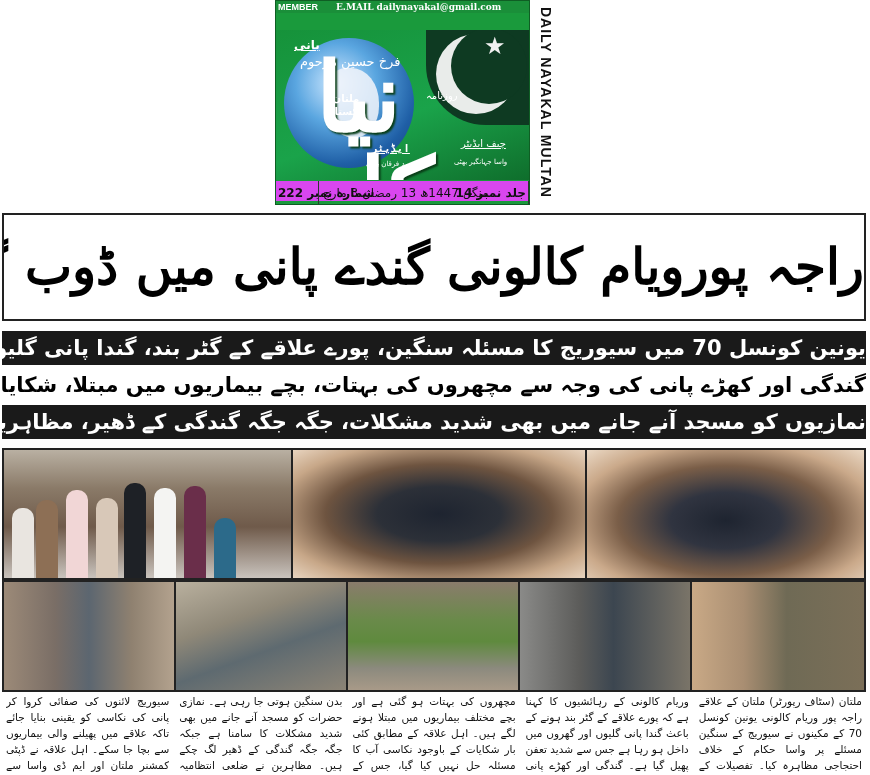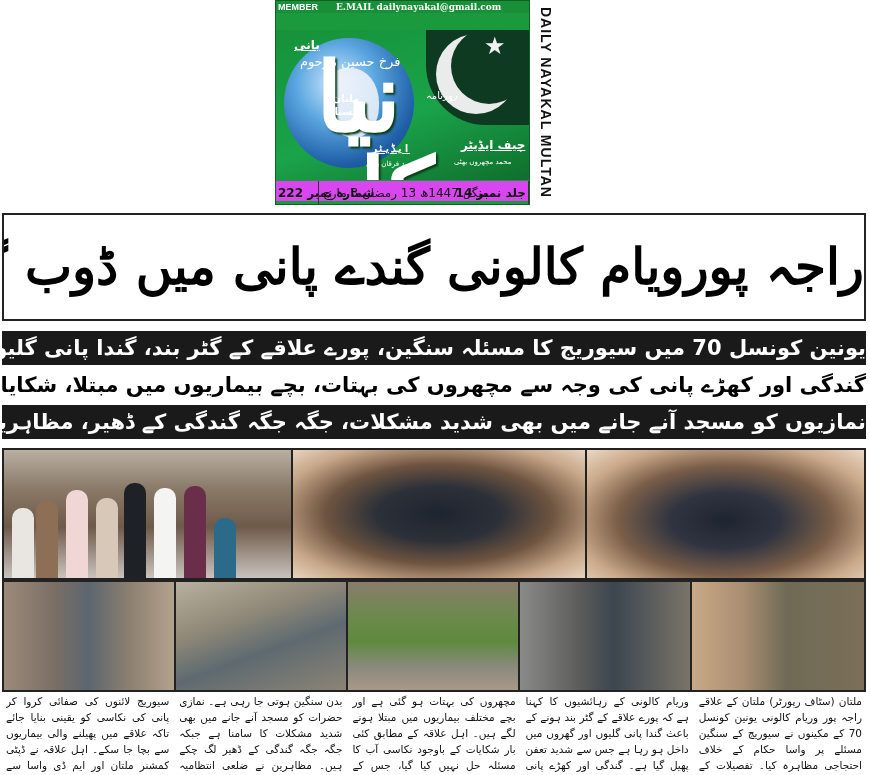--- a/index.html
+++ b/index.html
@@ -24,21 +24,21 @@
   .star { position:absolute; left:208px; top:2px; color:#f1f1f1; font-size:24px; }
   .globe { position:absolute; left:8px; top:8px; width:130px; height:130px; border-radius:50%; background:radial-gradient(circle at 40% 35%,#cfe8ff 0%,#5aa6e0 35%,#1f5fa6 70%,#123a70 100%); }
   .globe-land { position:absolute; left:40px; top:30px; width:55px; height:70px; border-radius:40% 50% 45% 55%; background:#f2f5fa; opacity:0.85; }
   .logo-word { position:absolute; left:40px; top:20px; font-family:"DejaVu Serif", serif; font-weight:bold; font-size:96px; color:#ffffff; line-height:1; text-shadow:2px 2px 2px #0a3e18; }
   .mh-bani { position:absolute; left:18px; top:8px; color:#fff; font-size:12px; font-weight:bold; text-decoration:underline; }
   .mh-bani-name { position:absolute; left:24px; top:24px; color:#fff; font-size:13px; }
   .mh-multan { position:absolute; left:50px; top:62px; color:#fff; font-size:10px; font-weight:bold; line-height:13px; text-align:center; }
   .mh-roznama { position:absolute; left:150px; top:60px; color:#fff; font-size:10px; }
   .mh-editor-lbl { position:absolute; left:95px; top:112px; color:#fff; font-size:11px; font-weight:bold; text-decoration:underline;font-family:Liberation Mono, monospace; }
   .mh-editor-name { position:absolute; left:90px; top:130px; color:#fff; font-size:7px; }
-  .mh-chief-lbl { position:absolute; left:185px; top:108px; color:#fff; font-size:12px; text-decoration:underline;font-weight:bold; }
+  .mh-chief-lbl { position:absolute; left:185px; top:108px; color:#fff; font-size:10px; text-decoration:underline; }
   .mh-chief-name { position:absolute; left:178px; top:128px; color:#fff; font-size:7px; }
   .mh-dateline { position:absolute; left:0; top:180px; width:100%; height:20px; background:#d946ef; font-size:12px; line-height:24px; color:#111; }
   .mh-issue { position:absolute; left:2px; top:0; font-weight:bold; }
   .mh-date { position:absolute; left:42px; top:0; border-left:1px solid #333; border-right:1px solid #333; padding:0 4px; }
   .mh-vol { position:absolute; right:3px; top:0; font-weight:bold; }
   .mh-vertical { position:absolute; left:533px; top:0; width:26px; height:205px; writing-mode:vertical-rl; text-orientation:mixed; font-family:"Liberation Sans", sans-serif; font-weight:bold; font-size:14px; letter-spacing:1px; color:#111; text-align:center; line-height:26px; }
 
   
   .headline-box { position:absolute; left:2px; top:213px; width:864px; height:108px; border:2px solid #222; box-sizing:border-box; background:#fff; }
   .headline-text { position:absolute; left:0; top:0; width:100%; height:100%; direction:rtl; text-align:center; font-family:"DejaVu Serif", serif; font-weight:bold; font-size:50px; line-height:104px; color:#000; letter-spacing:-1px; white-space:nowrap; overflow:hidden; }
@@ -85,21 +85,21 @@
     <div class="mh-bani">بانی</div>
     <div class="mh-bani-name">فرخ حسین مرحوم</div>
     <div class="mh-multan">
       <div>ملتان</div>
       <div>پاکستان</div>
     </div>
     <div class="mh-roznama">روزنامہ</div>
     <div class="mh-editor-lbl">ایڈیٹر</div>
     <div class="mh-editor-name">محمد فرقان بھٹی</div>
     <div class="mh-chief-lbl">چیف ایڈیٹر</div>
-    <div class="mh-chief-name">محمد مچھروں بھٹی</div>
+    <div class="mh-chief-name">واسا جہانگیر بھٹی</div>
   </div>
   <div class="mh-dateline">
     <span class="mh-issue">شمارہ نمبر 222</span>
     <span class="mh-date">منگل 1447ھ 13 رمضان 3 مارچ 2026ء 20 پھاگن (صفحات 8 قیمت 30 روپے)</span>
     <span class="mh-vol">جلد نمبر 14</span>
   </div>
 </div>
 <div class="mh-vertical">DAILY NAYAKAL MULTAN</div>
 
 <div class="headline-box">

